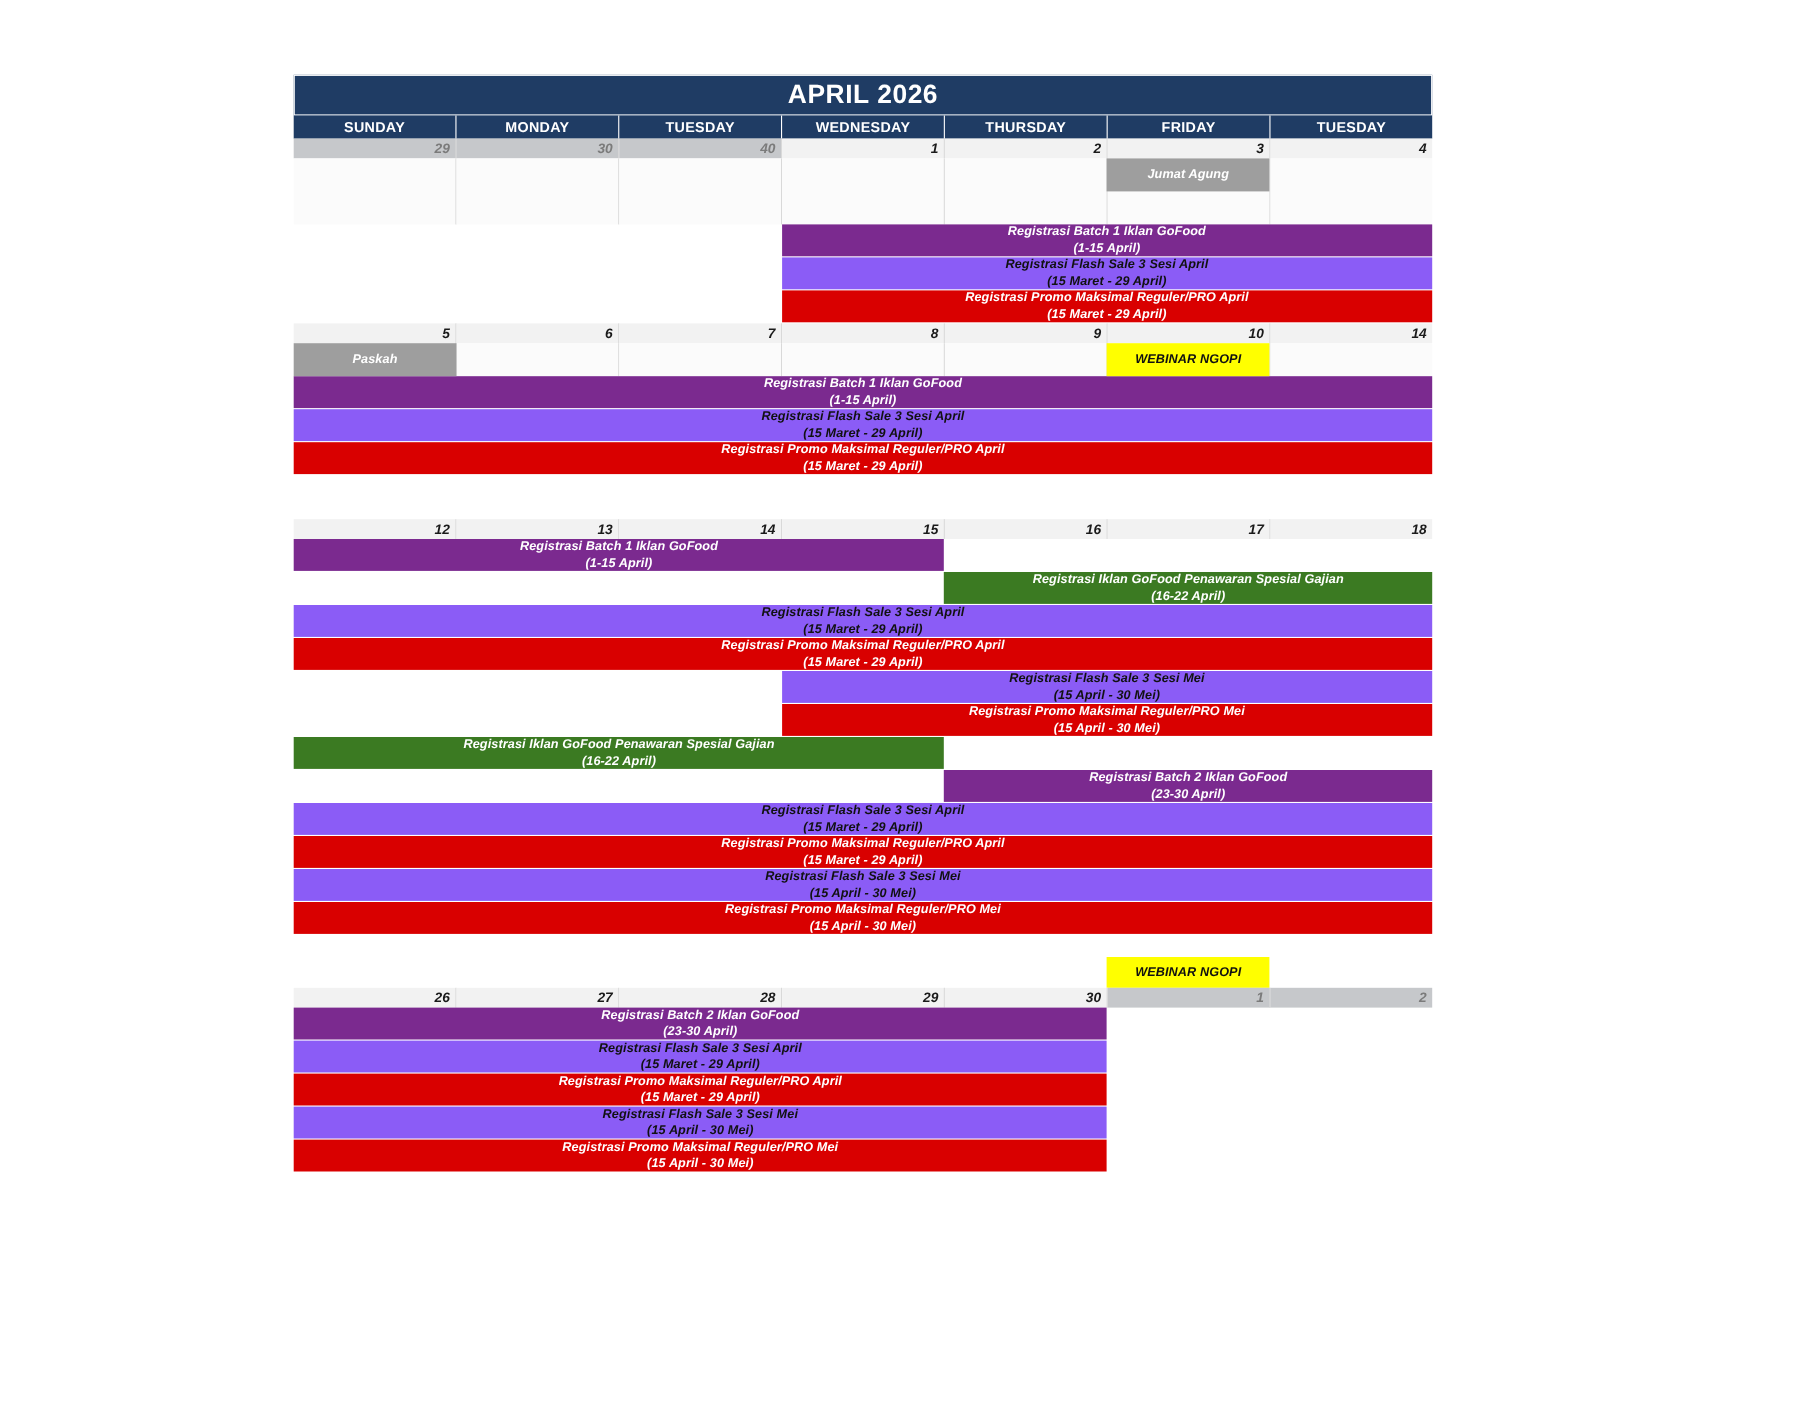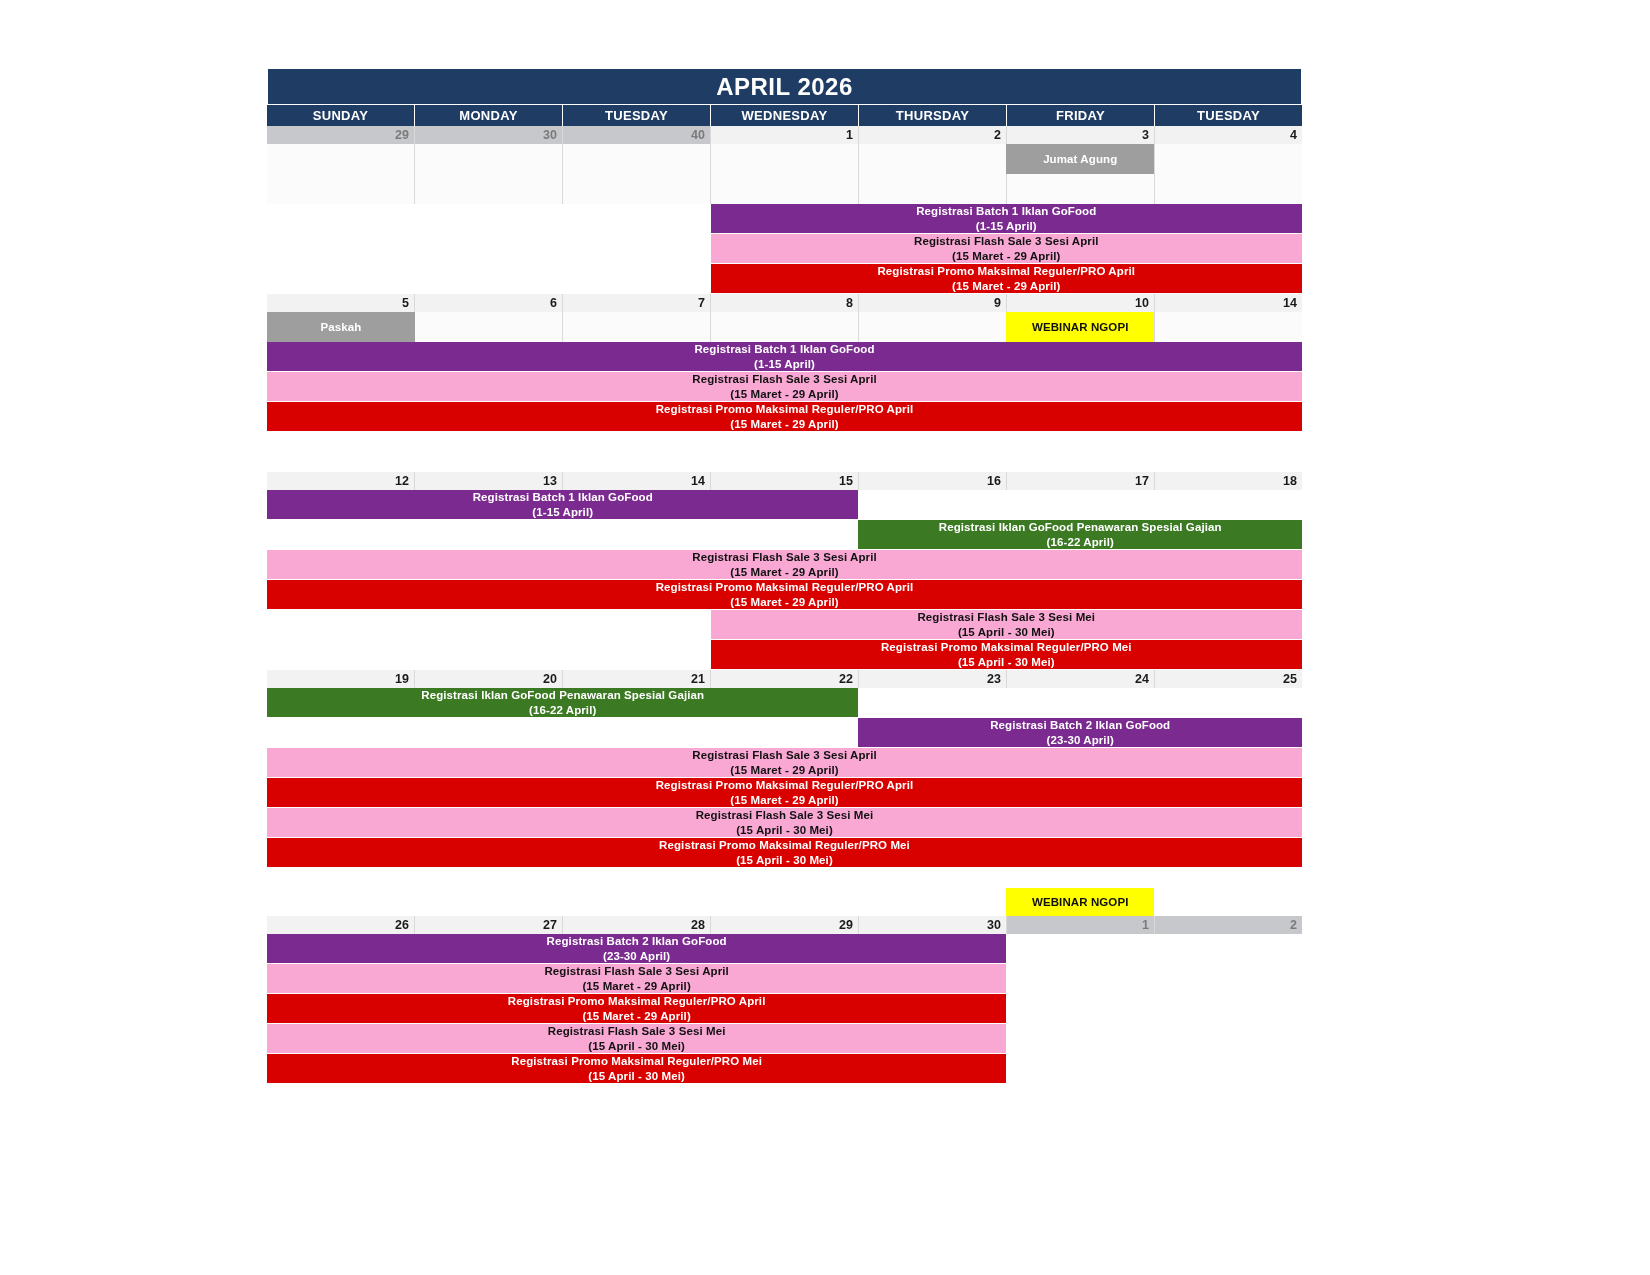--- a/index.html
+++ b/index.html
@@ -8,39 +8,39 @@
   .cal{position:absolute;left:267px;top:68px;width:1035px;}
 
   .title-bar{height:37px;background:#1f3c64;color:#ffffff;display:flex;align-items:center;justify-content:center;
              font-size:24px;font-weight:bold;letter-spacing:.5px;border:1px solid #ffffff;box-sizing:border-box;}
 
   .dow-row{display:flex;height:21px;background:#1f3c64;}
   .dow{flex:1 0 0;color:#ffffff;font-size:13px;font-weight:bold;display:flex;align-items:center;justify-content:center;
        border-left:1px solid #ffffff;box-sizing:border-box;letter-spacing:.3px;}
   .dow:first-child{border-left:none;}
 
-  .week{position:relative;}
+  .week{position:relative;font-style:italic;}
   .num-row{display:flex;height:18px;}
   .num-cell{flex:1 0 0;display:flex;align-items:center;justify-content:flex-end;padding-right:5px;box-sizing:border-box;
             font-size:12.5px;font-weight:bold;color:#1a1a1a;background:#f2f2f2;border-right:1px solid #d9d9d9;}
   .num-cell.last{border-right:none;}
   .num-cell.out{background:#c6c8cb;color:#7b7b7b;}
 
   .body-row{display:flex;}
   .bcell{flex:1 0 0;box-sizing:border-box;border-right:1px solid #d9d9d9;background:#fbfbfb;}
   .bcell.last{border-right:none;}
 
   .ev{box-sizing:border-box;display:flex;flex-direction:column;align-items:center;justify-content:center;
       text-align:center;font-size:11.5px;font-weight:bold;line-height:1.22;letter-spacing:.1px;}
   .ev .l2{font-weight:bold;}
   .ev-row{display:flex;}
   .spacer{flex:0 0 auto;}
 
   .ev.purple{background:#7b2a8f;color:#ffffff;}
-  .ev.blue{background:#f9a8d4;color:#111111;}
+  .ev.blue{background:#8b5cf6;color:#111111;}
   .ev.red{background:#d90000;color:#ffffff;}
   .ev.green{background:#3b7a22;color:#ffffff;}
   .ev.grey{background:#9e9e9e;color:#ffffff;}
   .ev.yellow{background:#ffff00;color:#111111;font-size:11.5px;}
 
   .gap{height:7px;background:#ffffff;}
   .gap2{height:14px;background:#ffffff;}
 </style>
 </head>
 <body>
@@ -214,29 +214,20 @@
           <div class="ev-row">
             <div class="spacer" style="width: 42.8571%;"></div>
             <div class="ev red" style="width: 57.1429%; height: 29px;">
               <div>Registrasi Promo Maksimal Reguler/PRO Mei</div>
               <div class="l2">(15 April - 30 Mei)</div>
             </div>
           </div>
           <div class="gap" style="height: 1px;"></div>
         </div>
         <div class="week">
-          <div class="num-row">
-            <div class="num-cell">19</div>
-            <div class="num-cell">20</div>
-            <div class="num-cell">21</div>
-            <div class="num-cell">22</div>
-            <div class="num-cell">23</div>
-            <div class="num-cell">24</div>
-            <div class="num-cell last">25</div>
-          </div>
           <div class="ev-row">
             <div class="ev green" style="width: 57.1429%; height: 29px;">
               <div>Registrasi Iklan GoFood Penawaran Spesial Gajian</div>
               <div class="l2">(16-22 April)</div>
             </div>
           </div>
           <div class="gap" style="height: 1px;"></div>
           <div class="ev-row">
             <div class="spacer" style="width: 57.1429%;"></div>
             <div class="ev purple" style="width: 42.8571%; height: 29px;">

